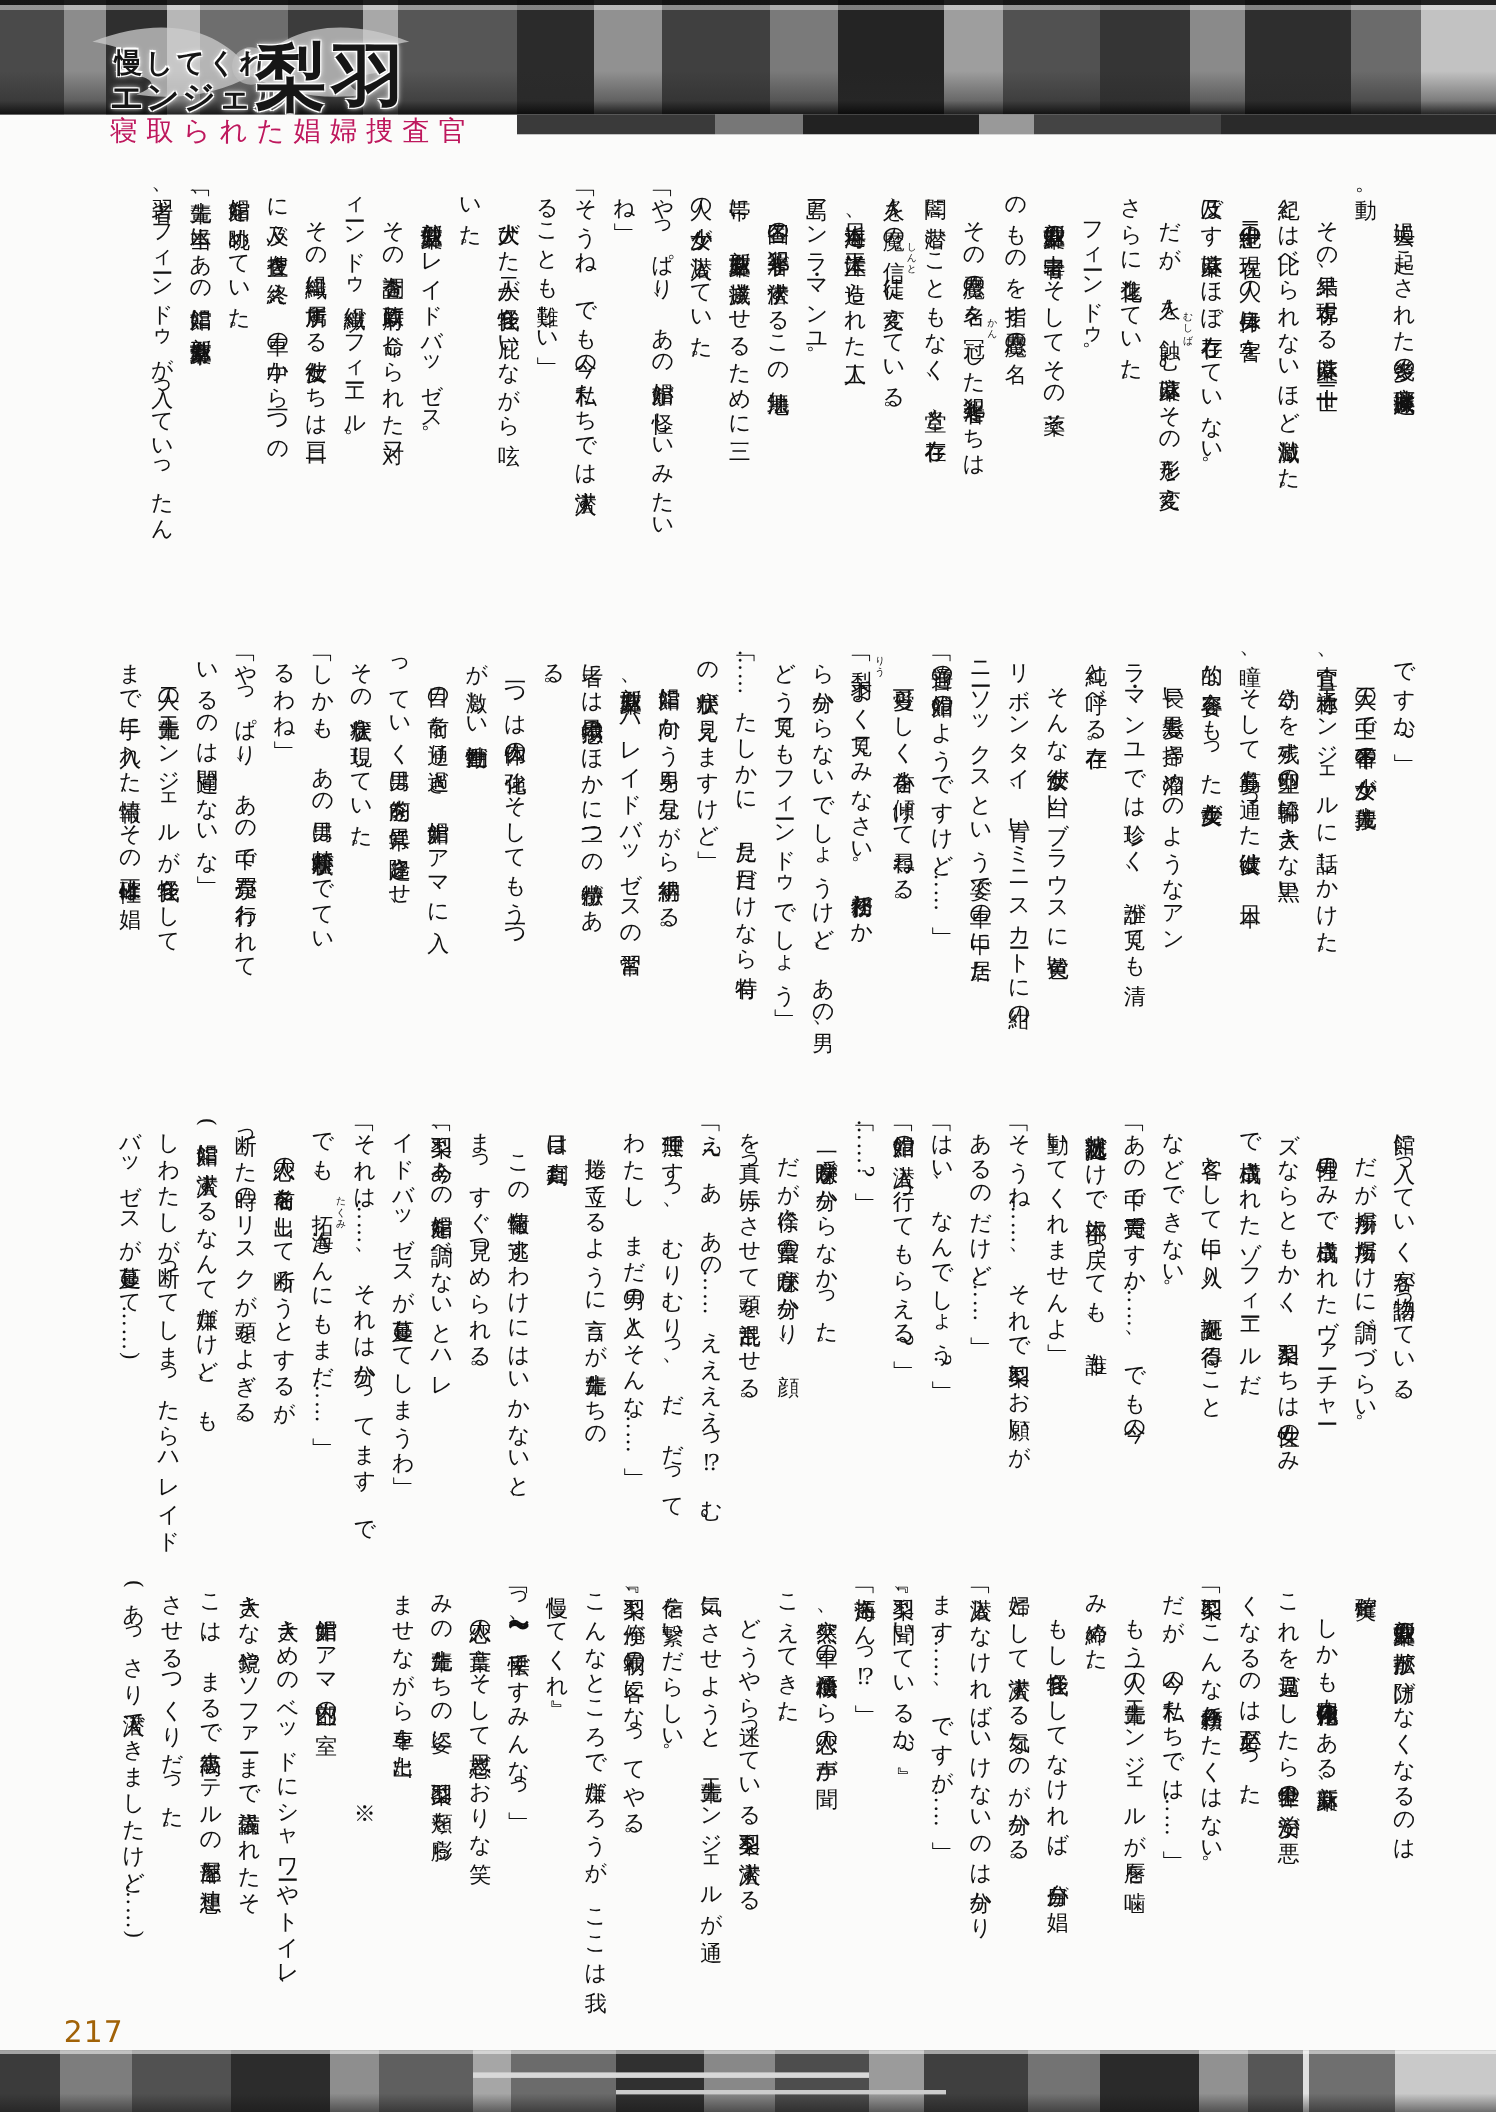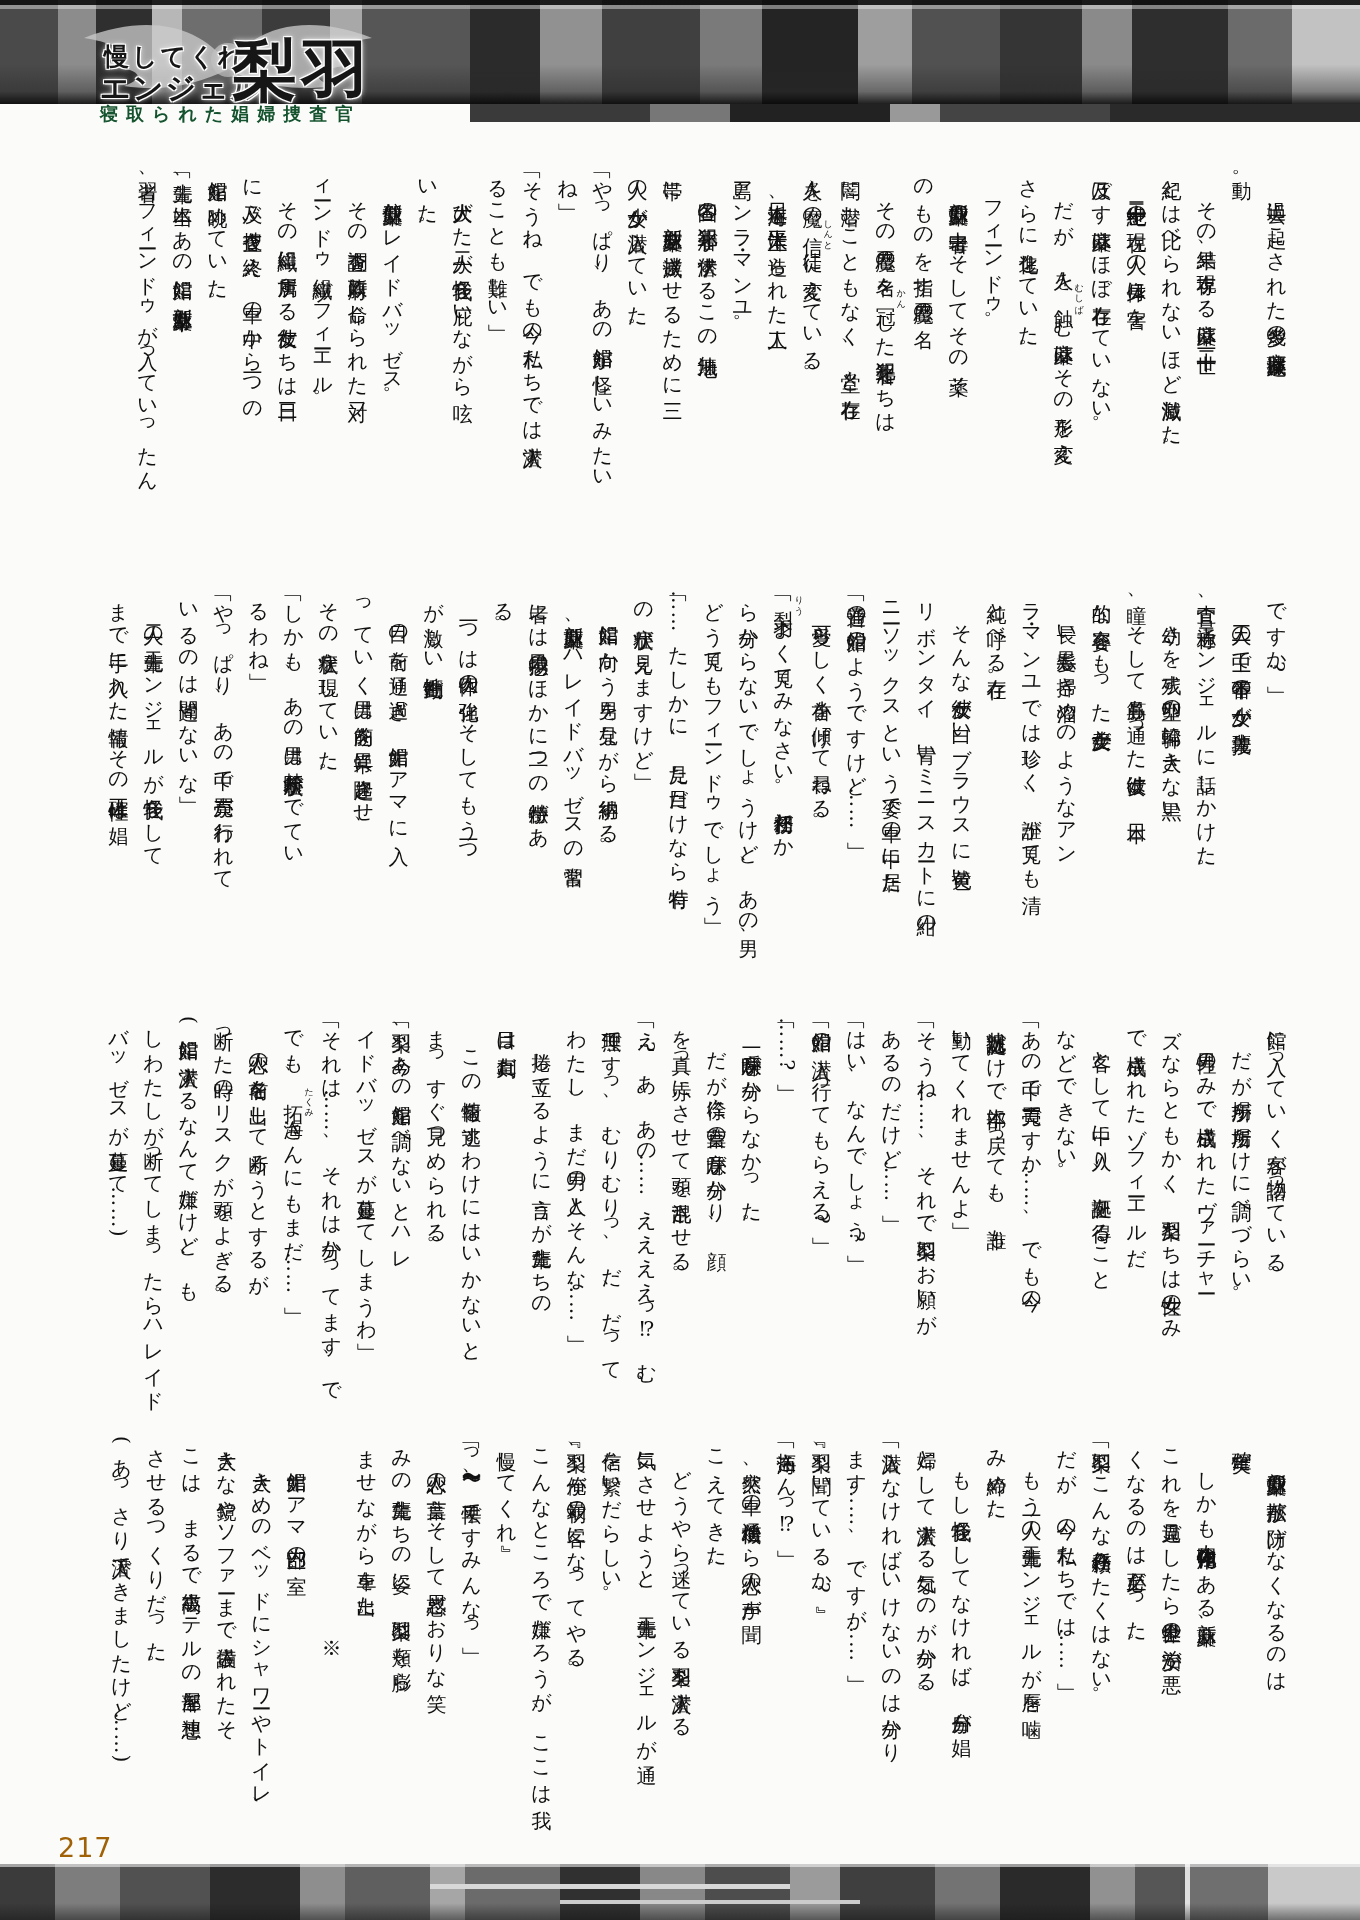--- a/index.html
+++ b/index.html
@@ -50,21 +50,21 @@
     position:absolute;z-index:2;color:#161616;font-weight:bold;
     font-family:"DejaVu Sans","Liberation Sans",sans-serif;
     text-shadow:0 0 3px #fff,0 0 6px #fff,1px 1px 0 #fff,-1px -1px 0 #fff,1px -1px 0 #fff,-1px 1px 0 #fff;
     white-space:nowrap;
   }
   .t1{left:104px;top:40px;font-size:25px;letter-spacing:3px;}
   .t2{left:100px;top:68px;font-size:30px;letter-spacing:2px;}
   .tm{left:232px;top:26px;font-size:66px;font-family:"DejaVu Serif","Liberation Serif",serif;letter-spacing:4px;}
   .subtitle{
     position:absolute;left:100px;top:102px;z-index:2;
-    font-size:18px;letter-spacing:8px;color:#14532d;font-weight:bold;
+    font-size:25px;letter-spacing:8px;color:#be185d;font-weight:normal;
     text-shadow:0 0 2px #fff;
     white-space:nowrap;
   }
 
   
   .band{
     position:absolute;right:66px;width:1228px;height:402px;
     writing-mode:vertical-rl;text-orientation:mixed;
     font-size:20px;line-height:35px;letter-spacing:1.2px;
     color:#111;

